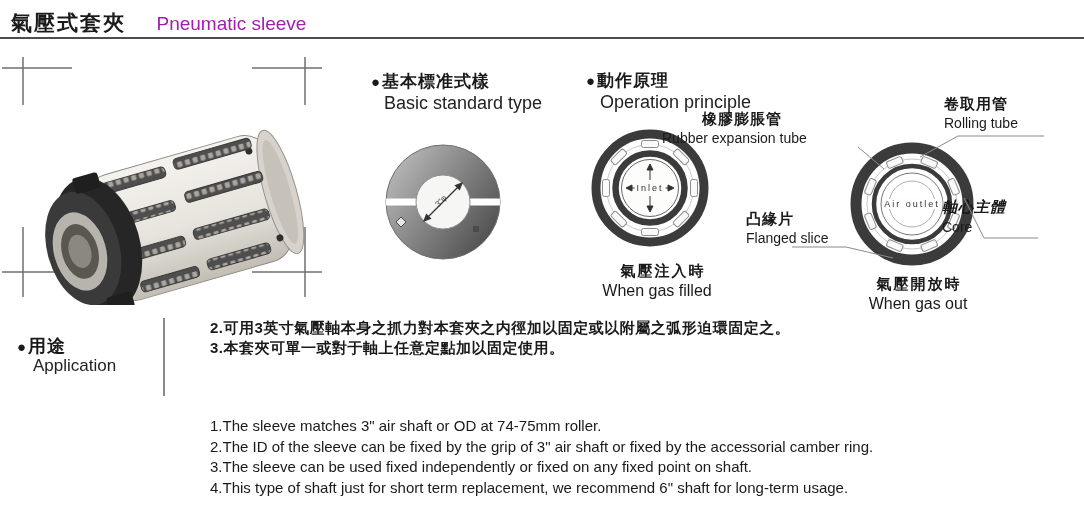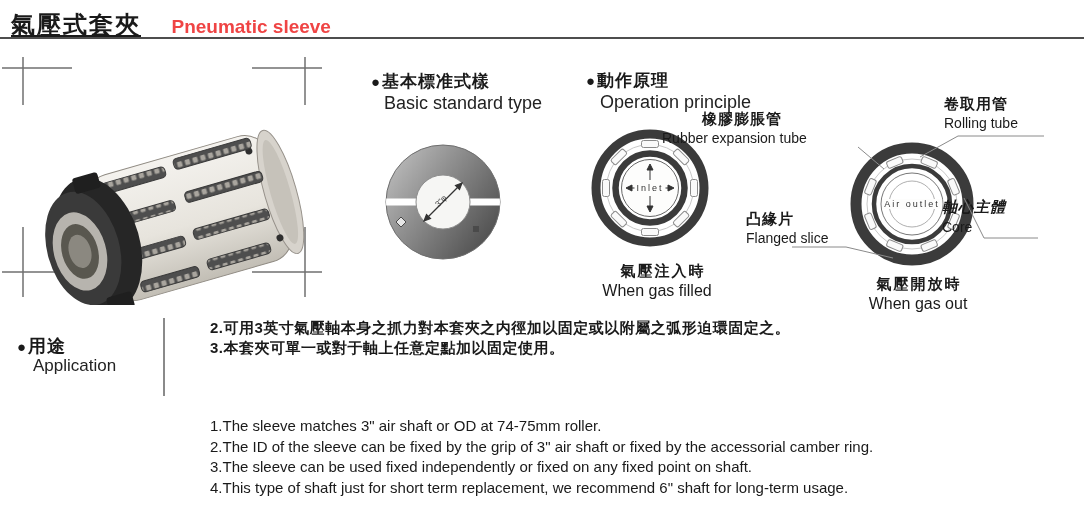--- a/index.html
+++ b/index.html
@@ -1,20 +1,20 @@
 <!DOCTYPE html>
 <html><head>
 <meta charset="utf-8">
 <style>
   html,body{margin:0;padding:0;background:#ffffff;}
   body{font-family:"Liberation Sans","DejaVu Sans",sans-serif;color:#1a1a1a;}
   .page{position:relative;width:1084px;height:524px;background:#fff;overflow:hidden;}
   .abs{position:absolute;}
-  .title-zh{font-size:24px;font-weight:bold;letter-spacing:2px;text-decoration:underline;}
-  .title-en{font-size:19px;color:#ef4444;font-weight:bold;}
+  .title-zh{font-size:21px;font-weight:bold;letter-spacing:2px;}
+  .title-en{font-size:19px;color:#a21caf;}
   .title-rule{position:absolute;left:0;top:37px;width:1084px;height:2px;background:#4d4d4d;}
   .sec-head{font-size:17px;font-weight:bold;letter-spacing:1px;white-space:nowrap;}
   .sec-sub{font-size:18px;color:#222;white-space:nowrap;}
   .bullet{font-size:15px;margin-right:1px;}
   .cap-zh{font-size:15px;font-weight:bold;letter-spacing:2px;white-space:nowrap;}
   .cap-en{font-size:16px;white-space:nowrap;}
   .plabel-zh{font-size:15px;font-weight:bold;letter-spacing:1px;white-space:nowrap;}
   .plabel-en{font-size:14px;white-space:nowrap;}
   .right{text-align:left;}
   .ctr{text-align:center;transform:translate(-50%,-50%);}

